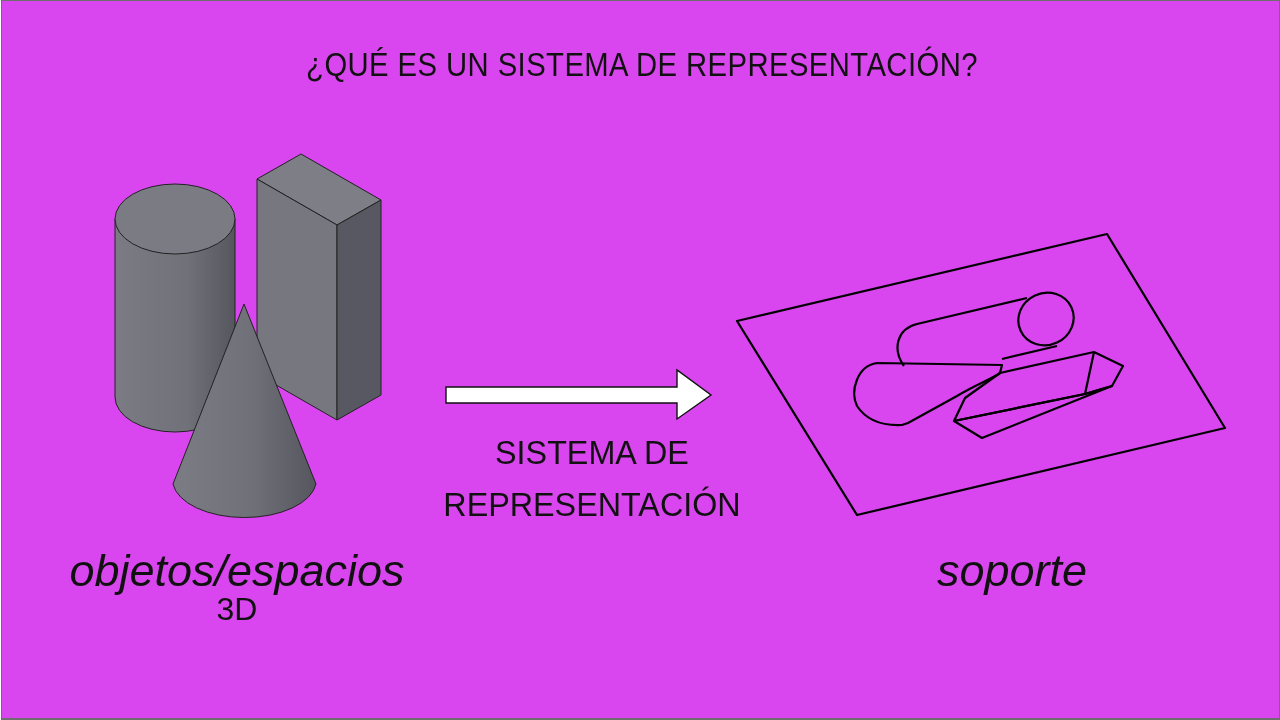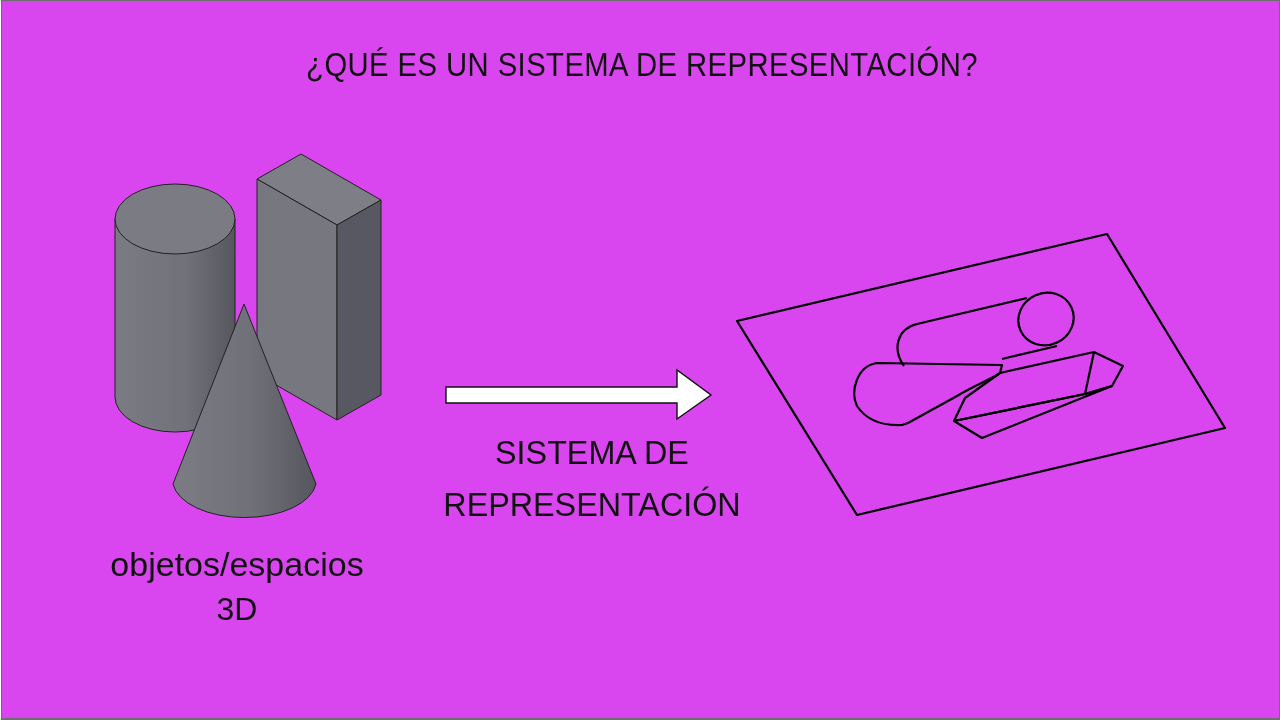--- a/index.html
+++ b/index.html
@@ -4,21 +4,21 @@
 <style>
   html, body { margin: 0; padding: 0; background: #ffffff; }
   body { width: 1280px; height: 720px; overflow: hidden; position: relative; }
   .frame {
     position: absolute; left: 1px; top: 0; width: 1280px; height: 720px;
     box-sizing: border-box; border: 1px solid #6e6e6e; border-right-width: 2px; border-bottom-width: 2px;
     background: #d946ef;
   }
   .txt { position: absolute; color: #111; font-family: "Liberation Sans", "DejaVu Sans", sans-serif; white-space: nowrap; }
   .title { left: 0; width: 1280px; top: 44px; text-align: center; font-size: 34px; letter-spacing: 0.5px; transform: scaleX(0.86); transform-origin: 640px 0; }
-  .label-sm { font-size: 34px; text-align: center; }
+  .label-sm { font-size: 45px; text-align: center; font-style: italic; }
   .label-lg { font-size: 32px; text-align: center; }
   .arrow-caption { font-size: 34px; text-align: center; left: 420px; width: 340px; transform: scaleX(0.95); }
   svg { position: absolute; left: 0; top: 0; }
 </style>
 </head>
 <body>
 
 <div class="frame">
 
   <div class="txt title">¿QUÉ ES UN SISTEMA DE REPRESENTACIÓN?</div>
@@ -79,14 +79,15 @@
       </g>
     </g>
   </svg>
 
   <div class="txt arrow-caption" style="top:432px;">SISTEMA DE</div>
   <div class="txt arrow-caption" style="top:484px;">REPRESENTACIÓN</div>
 
   <div class="txt label-sm" style="left:60px; width:350px; top:544px;">objetos/espacios</div>
   <div class="txt label-lg" style="left:60px; width:350px; top:590px;">3D</div>
 
+  <div class="txt label-sm" style="left:840px; width:340px; top:544px;">soporte</div>
 
 </div>
 
 </body></html>

